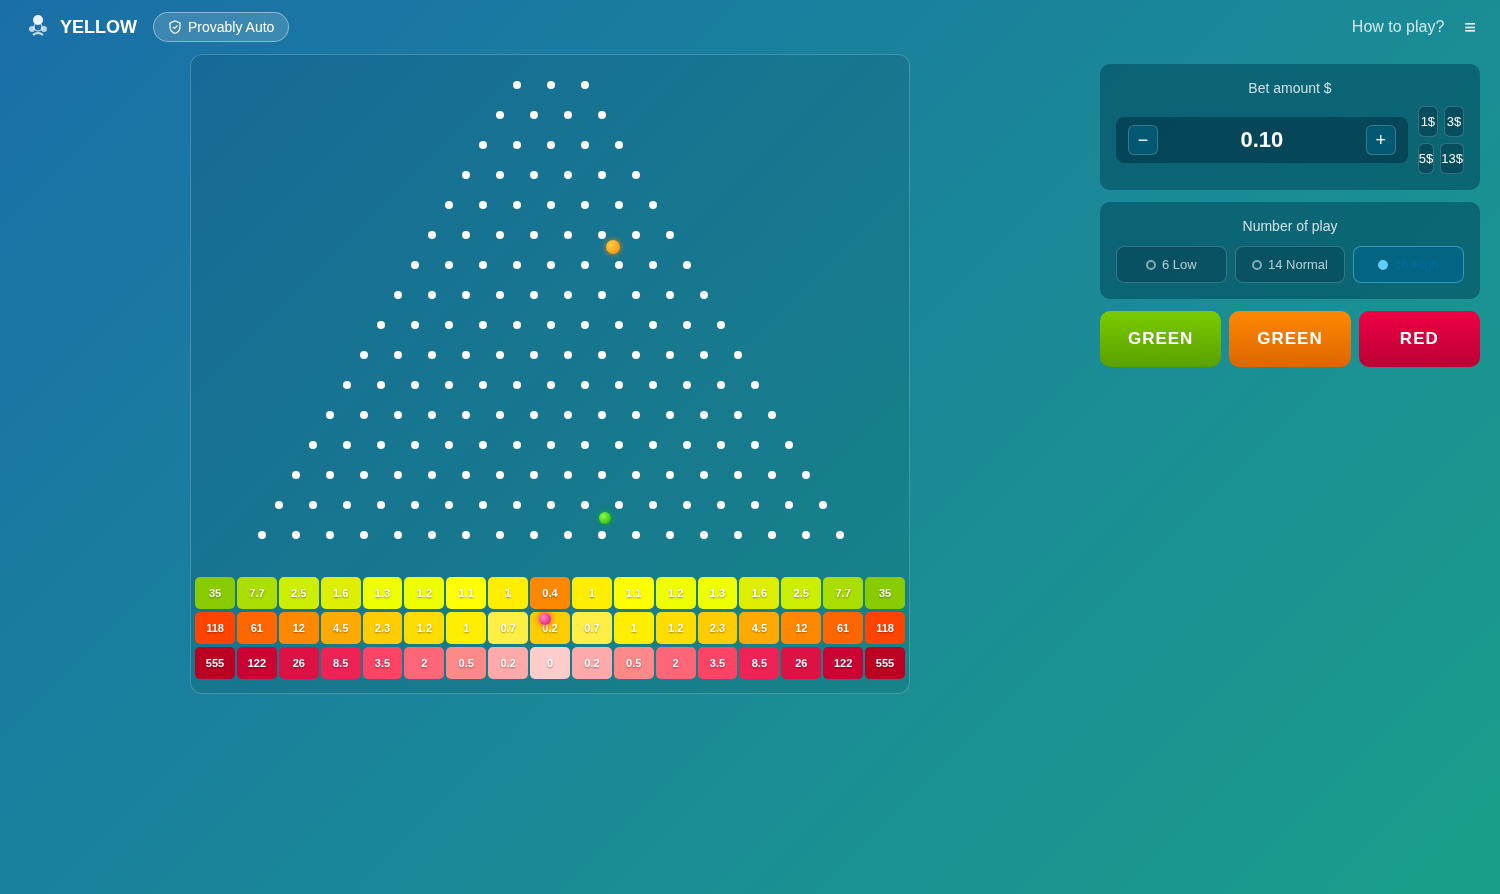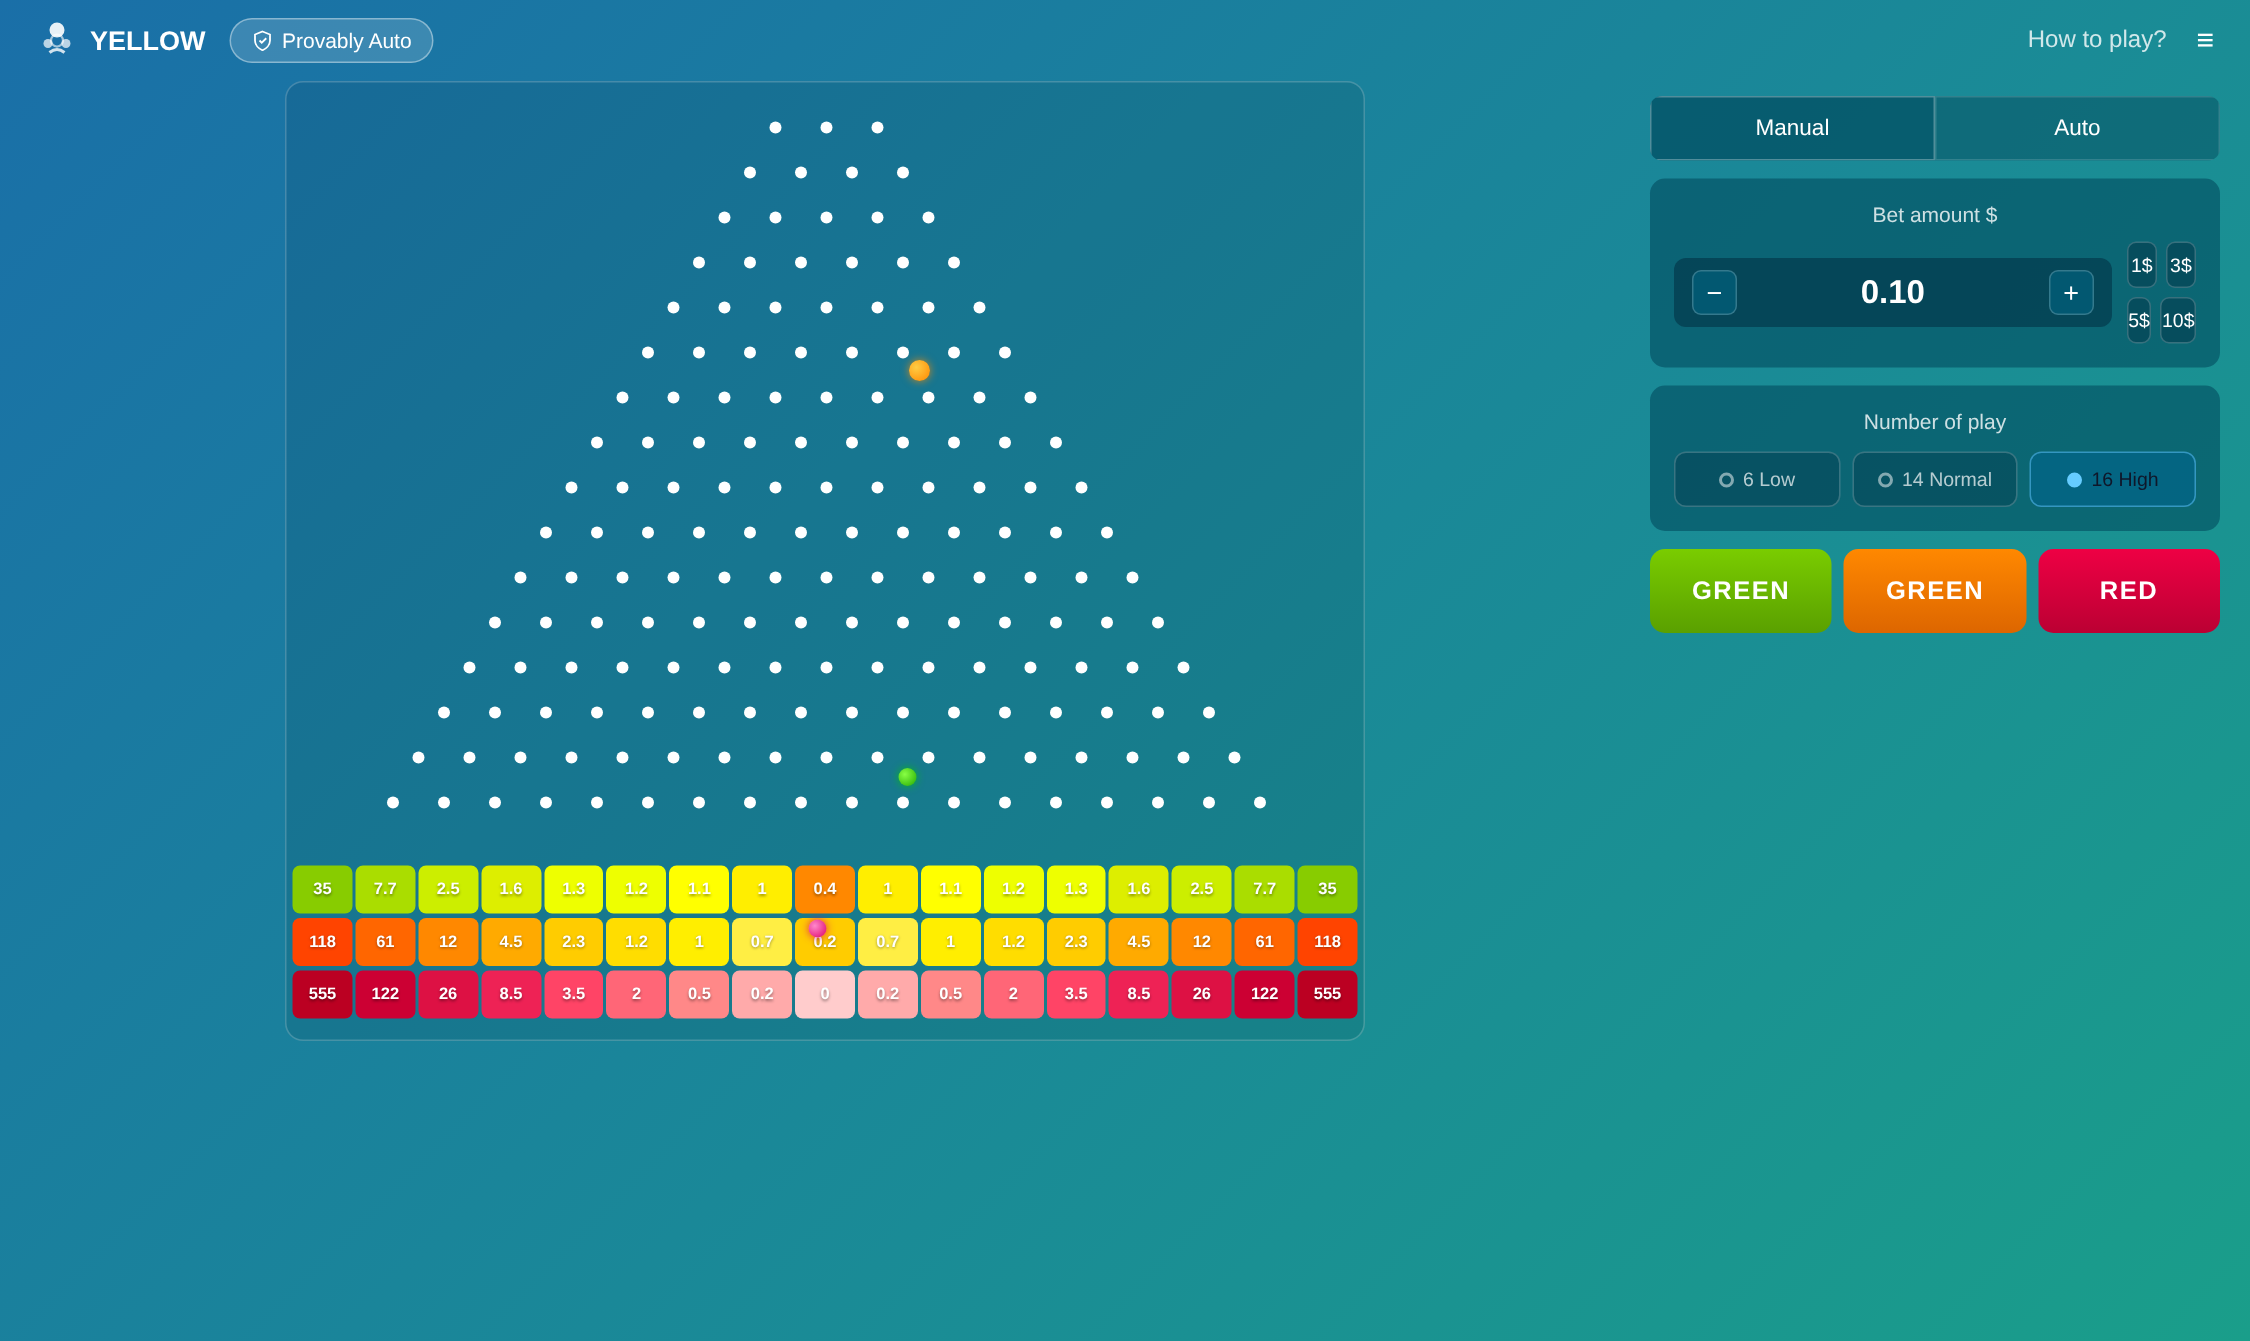--- a/index.html
+++ b/index.html
@@ -288,21 +288,21 @@
       text-align: center;
       cursor: pointer;
       display: flex;
       align-items: center;
       justify-content: center;
       gap: 6px;
     }
     .pins-option.active {
       background: rgba(0,100,140,0.6);
       border: 1px solid rgba(100,200,255,0.5);
-      color: #0f172a;
+      color: #0369a1;
     }
     .radio-dot {
       width: 10px;
       height: 10px;
       border-radius: 50%;
       border: 2px solid rgba(255,255,255,0.5);
       display: inline-block;
     }
     .radio-dot.active {
       border-color: #66ccff;
@@ -594,45 +594,41 @@
             <div class="multiplier-cell" style="background-color: rgb(221, 17, 68);">26</div>
             <div class="multiplier-cell" style="background-color: rgb(204, 0, 51);">122</div>
             <div class="multiplier-cell" style="background-color: rgb(187, 0, 34);">555</div>
           </div>
         </div>
     </div>
   </div>
 
   <div class="right-panel">
 
-    <div class="mode-tabs">
-      <div class="mode-tab active">Manual</div>
-      <div class="mode-tab">Auto</div>
-    </div>
 
     <div class="bet-panel">
       <div class="bet-label">Bet amount $</div>
       <div style="display:flex; gap:10px; align-items:center;">
         <div class="bet-amount-box">
           <button class="bet-btn">
             <span>−</span>
           </button>
           <span class="bet-value">0.10</span>
           <button class="bet-btn">
             <span>+</span>
           </button>
         </div>
         <div class="quick-bets" id="quickBets">
             <div class="quick-bet-row">
               <div class="quick-bet-btn">1$</div>
               <div class="quick-bet-btn">3$</div>
             </div>
             <div class="quick-bet-row">
               <div class="quick-bet-btn">5$</div>
-              <div class="quick-bet-btn">10$</div>
+              <div class="quick-bet-btn">13$</div>
             </div>
           </div>
       </div>
     </div>
 
     <div class="pins-panel">
       <div class="pins-label">Number of play</div>
       <div class="pins-options" id="pinsOptions">
           <div class="pins-option">
             <span class="radio-dot"></span>

